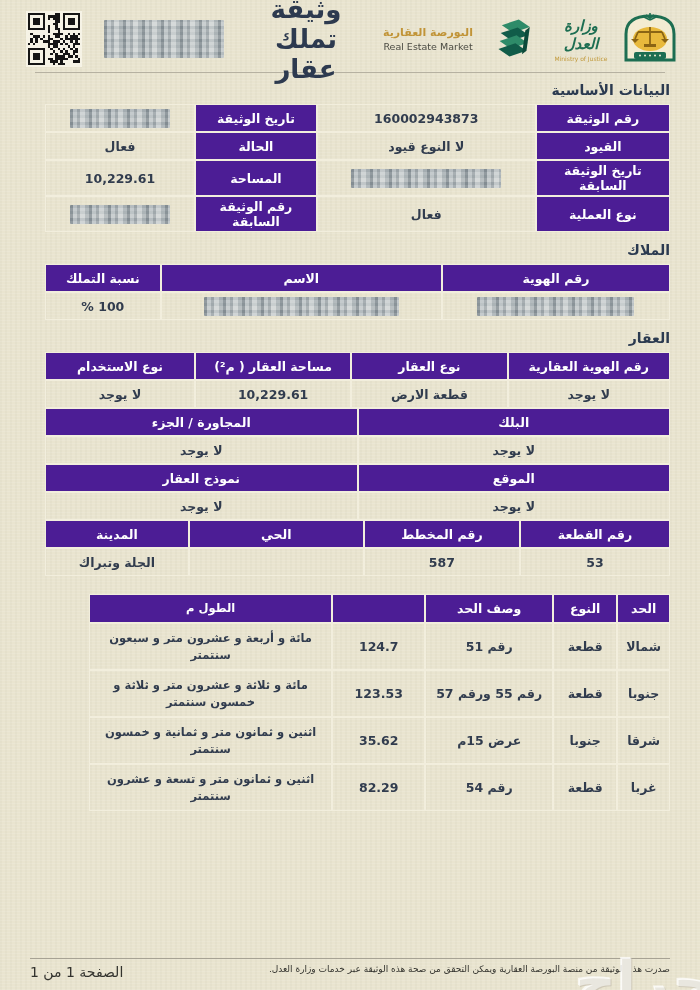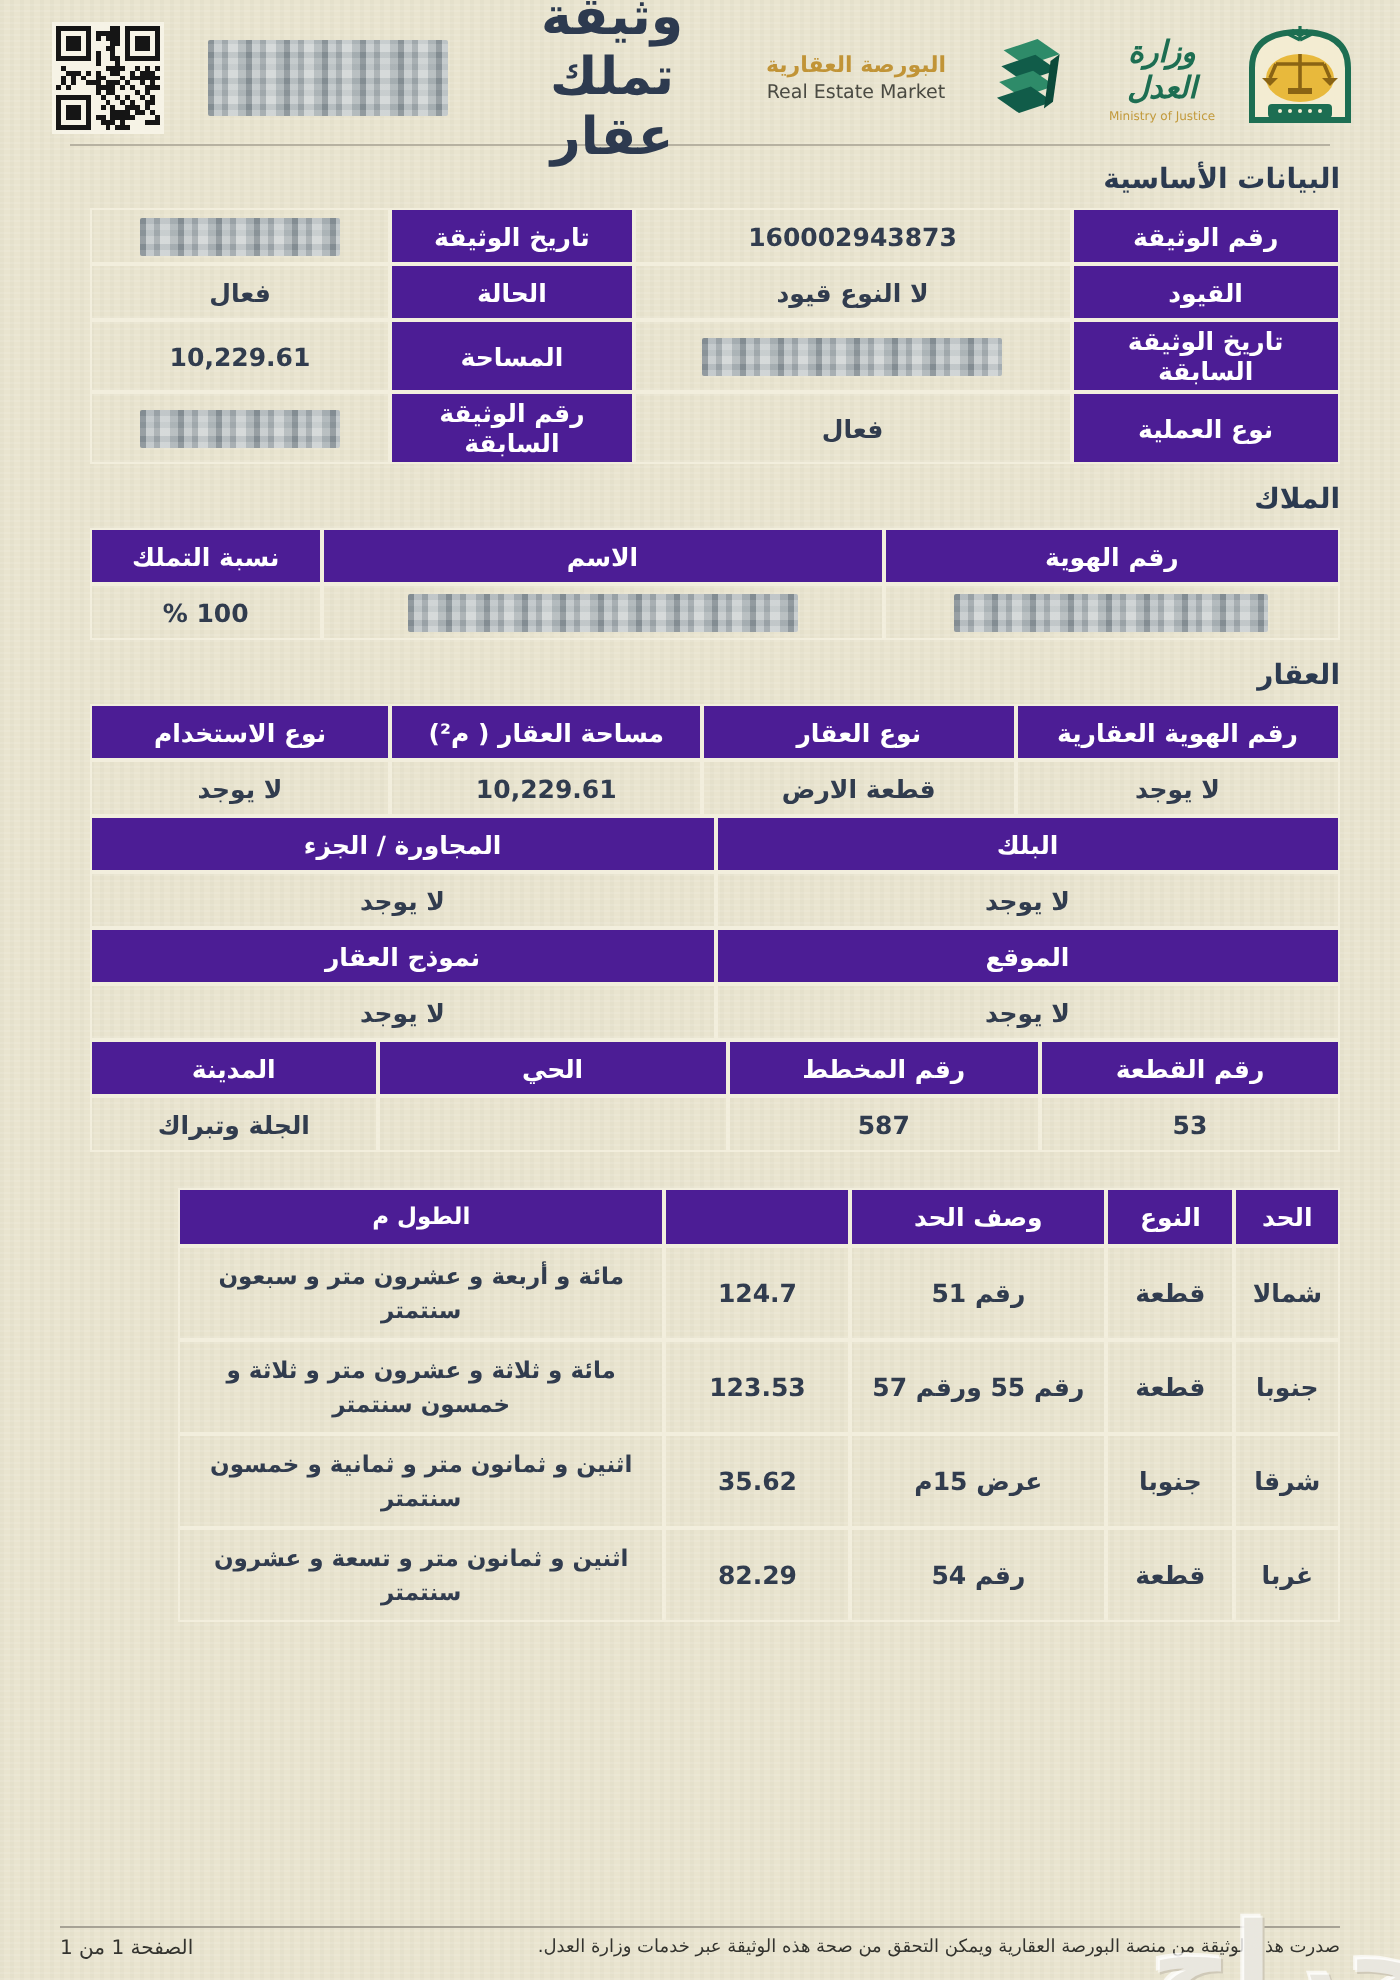--- a/index.html
+++ b/index.html
@@ -67,21 +67,21 @@
   .d-side { width:9%; } .d-type { width:11%; } .d-desc { width:22%; } .d-num { width:16%; } .d-txt { width:42%; }
   .bnd .cell { min-height:47px; }
   .bnd .trow.head .cell { min-height:29px; }
   .d-txt { font-size:11.5px; line-height:1.45;margin-left:44px; }
 
   
   .footer { position:absolute; right:0; left:0; bottom:10px; }
   .footline { border:0; border-top:1px solid #a7a294; margin:0 30px 5px 30px; }
   .footrow { display:flex; justify-content:space-between; padding:0 30px; align-items:flex-start; }
   .foot-note { font-size:9px; color:#33332e; }
-  .foot-page { font-size:10px; color:#33332e; direction:rtl; }
+  .foot-page { font-size:14px; color:#33332e; direction:rtl; }
   .watermark {
     position:absolute; left:auto; right:-14px; bottom:-26px;
     font-size:58px; font-weight:bold; color:rgba(255,255,255,.55);
     text-shadow:1px 1px 0 #cfc9b8, -1px -1px 0 rgba(255,255,255,.7);
     letter-spacing:2px; pointer-events:none;
   } .mt10 { margin-top:10px; } .mt18 { margin-top:18px; }
 </style>
 </head>
 <body>
 

